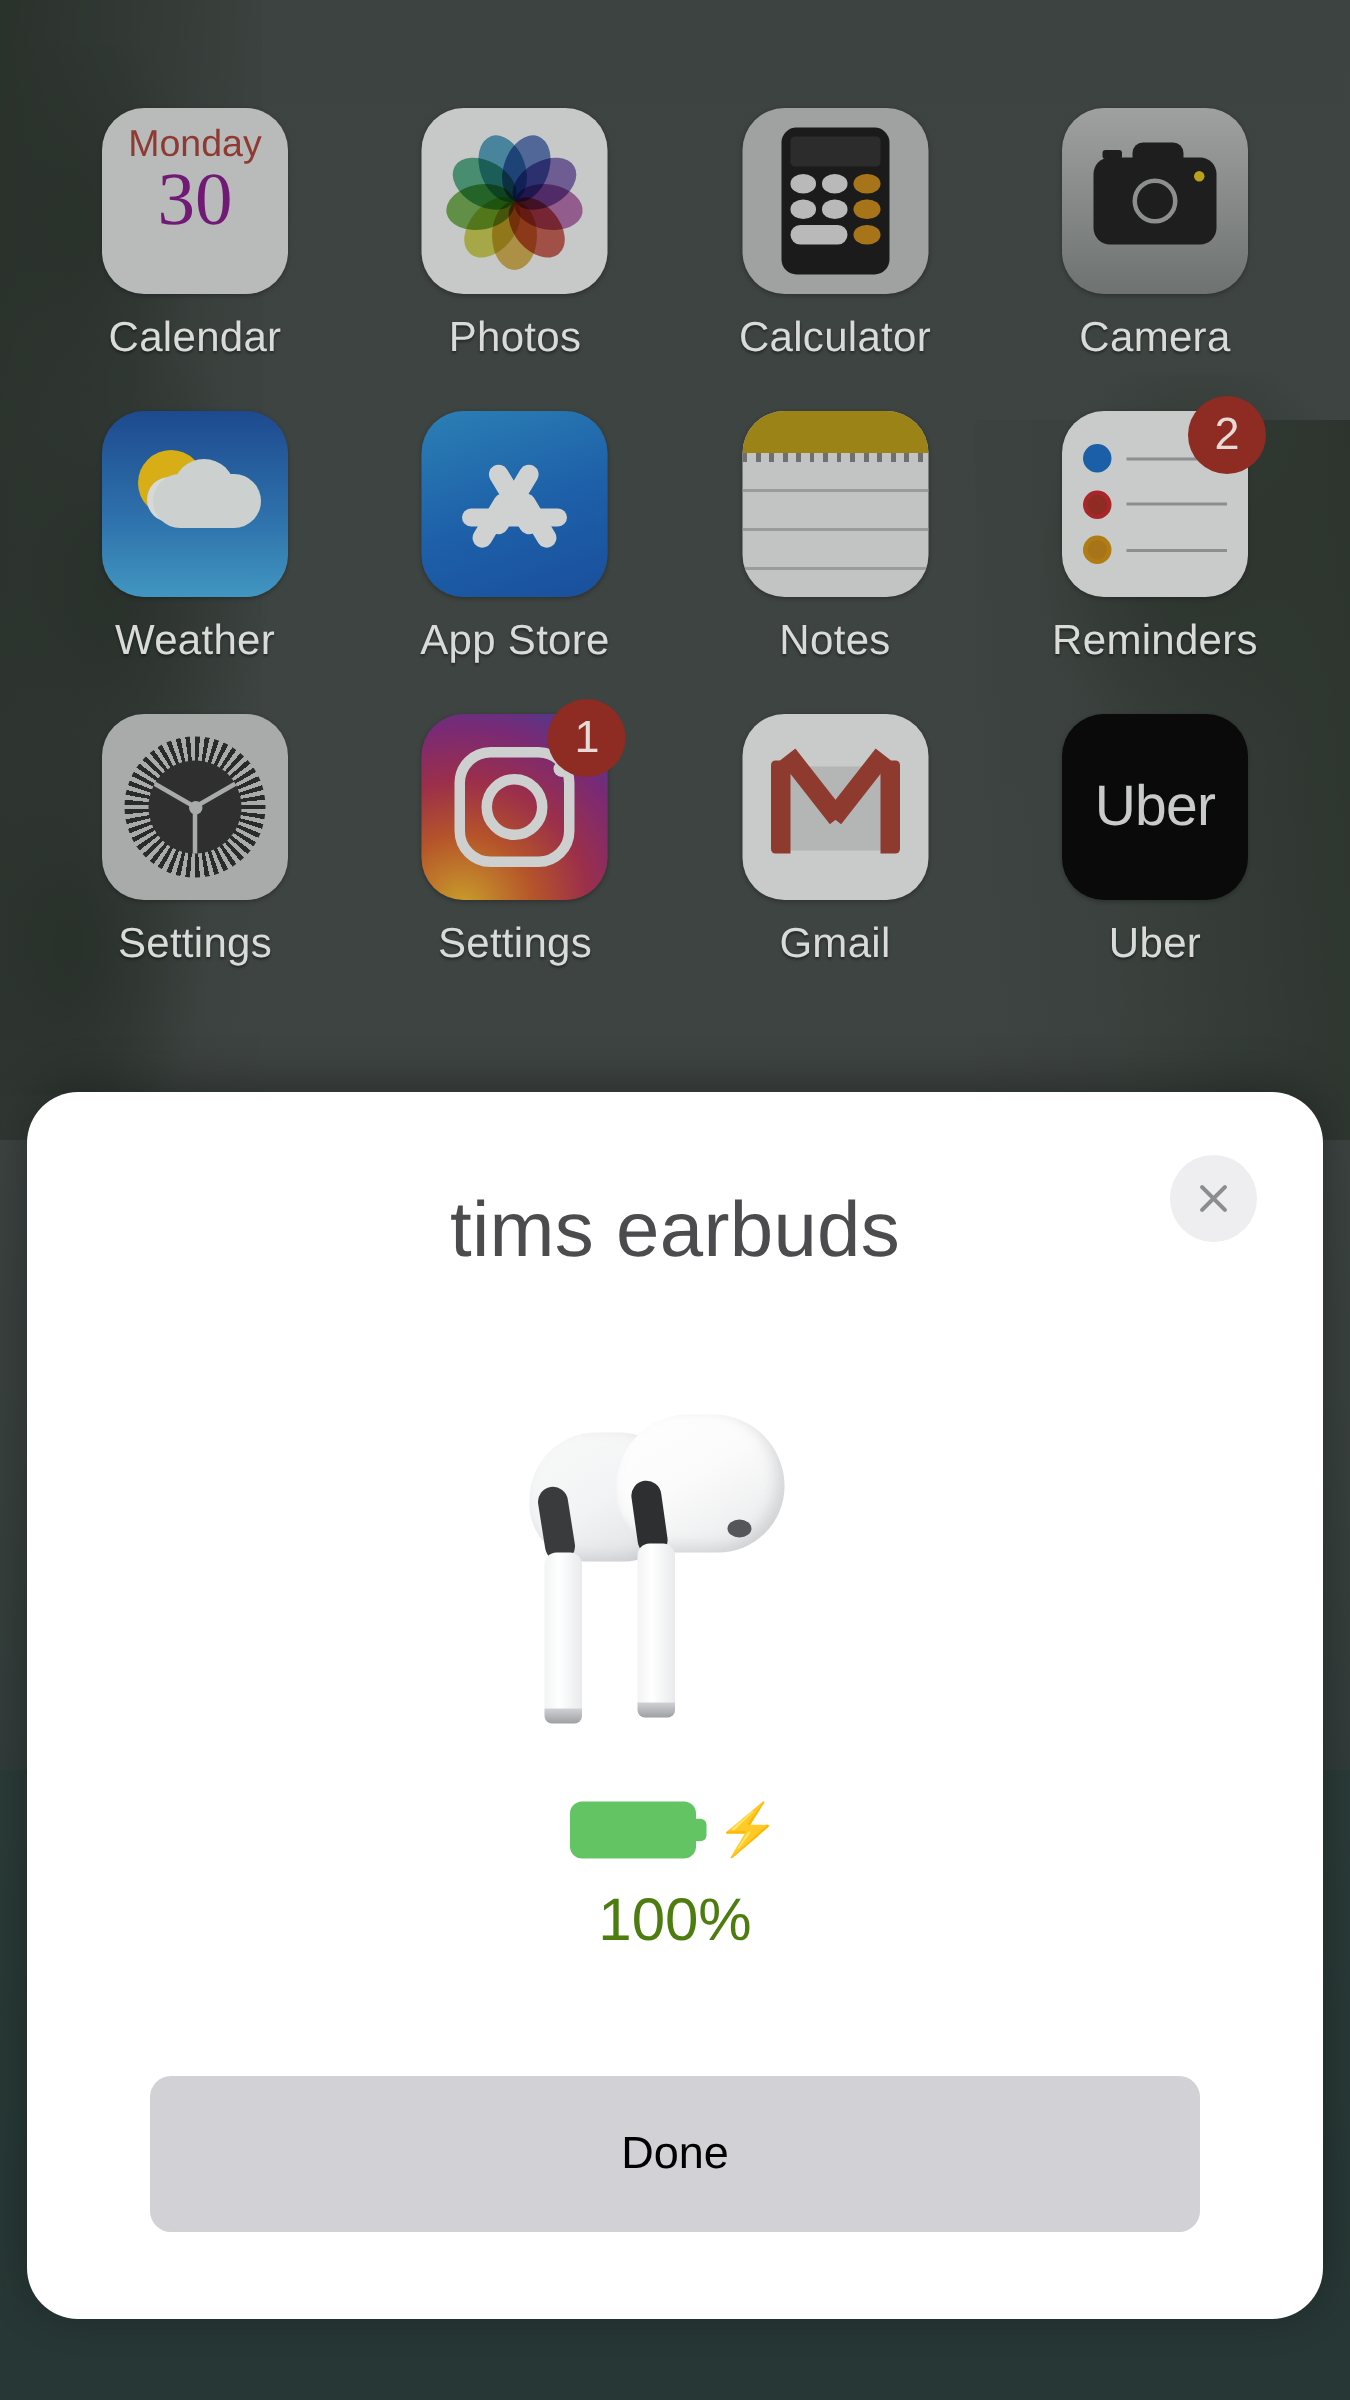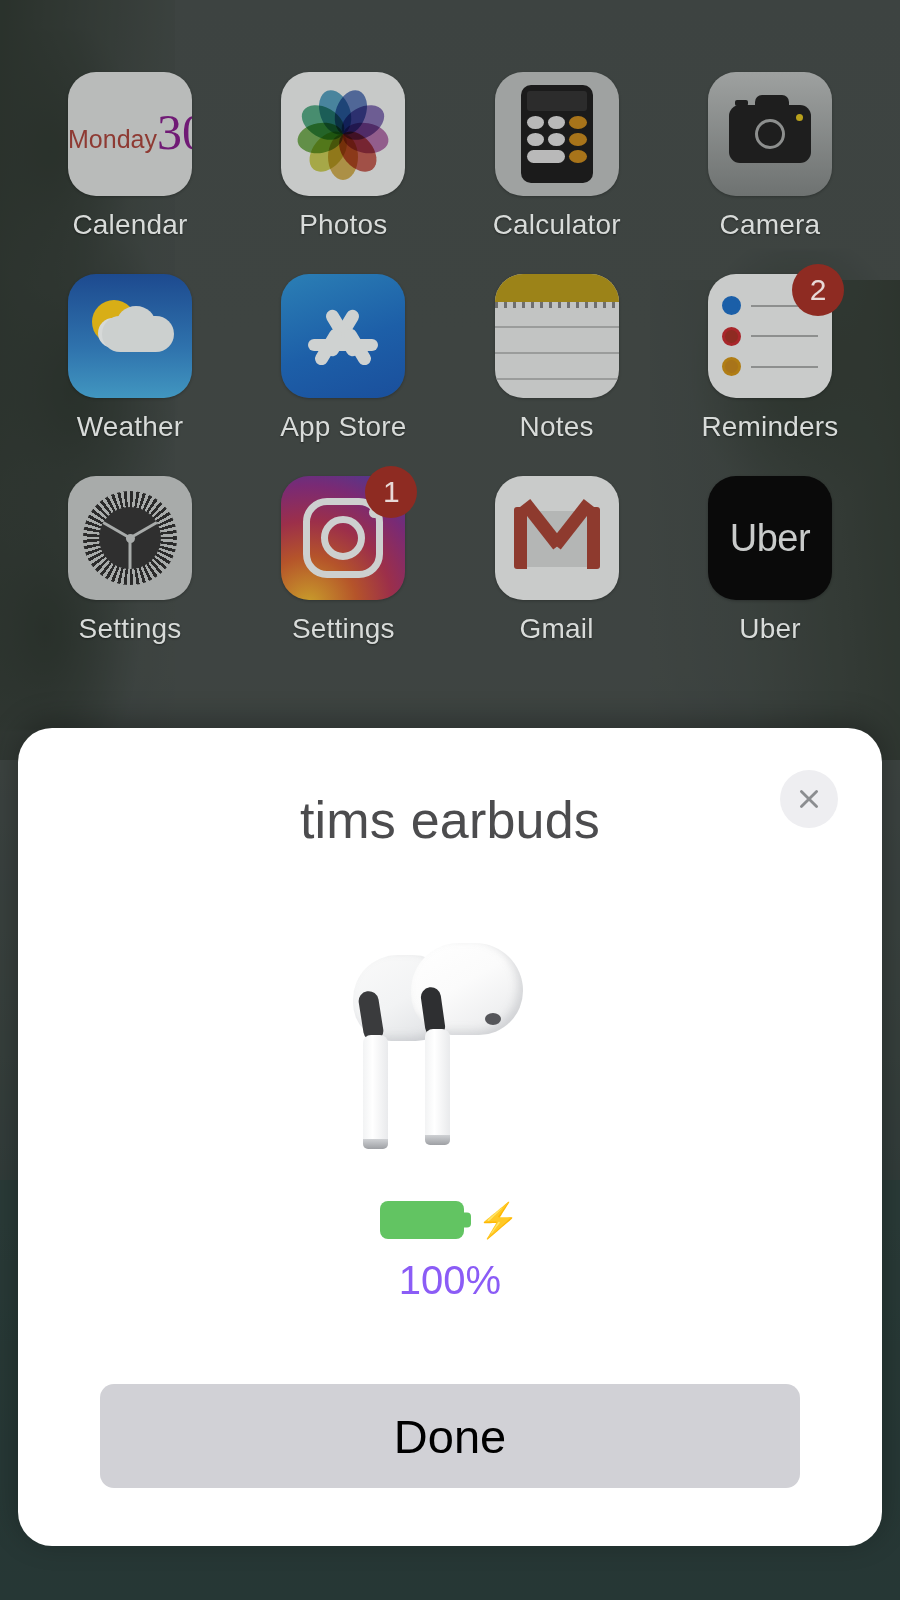--- a/index.html
+++ b/index.html
@@ -68,21 +68,21 @@
   .badge {
     position:absolute; top:-10px; right:-12px;
     min-width:52px; height:52px; border-radius:26px;
     background:#8e2b22; color:#e8d9d7; font-size:30px;
     display:flex; align-items:center; justify-content:center;
     z-index:5; padding:0 8px;
   }
   .app-wrap { position:relative; }
 
   
-  .ic-calendar { background:#b9bbba; display:flex; flex-direction:row; align-items:center; }
+  .ic-calendar { background:#b9bbba; display:flex; flex-direction:column; align-items:center; }
   .cal-day { font-size:25px; color:#8e3a33; margin-top:10px; font-weight:400; }
   .cal-num { font-size:50px; color:#701a75; line-height:.95; margin-top:-2px; font-weight:300;font-family:Liberation Serif, serif; }
   
   .ic-photos { background:#c7c9c8; }
   .petal { position:absolute; left:50%; top:50%; width:30px; height:46px;
     border-radius:50%; transform-origin:50% 0%; opacity:.78; mix-blend-mode:multiply; }
   
   .ic-calc { background:#9fa2a1; display:flex; align-items:center; justify-content:center; }
   .calc-body { width:72px; height:98px; background:#1b1b1b; border-radius:10px; padding:6px; }
   .calc-screen { height:20px; background:#2c2c2c; border-radius:3px; margin-bottom:5px; }
@@ -216,26 +216,26 @@
   .batt.full { background:#62c462; }
   .batt.outline { border:2.5px solid #b7babd; background:#fff; padding:3px; }
   .batt-fill { height:100%; background:#62c462; border-radius:4px; }
   .batt-nub {
     position:absolute; right:-7px; top:50%; transform:translateY(-50%);
     width:7px; height:15px; border-radius:0 4px 4px 0;
   }
   .batt.full .batt-nub { background:#62c462; }
   .batt.outline .batt-nub { background:#b7babd; right:-10px; }
   .bolt { font-size:34px; color:#111; line-height:1; }
-  .pct { margin-top:18px; font-size:40px; color:#8b5cf6; }
+  .pct { margin-top:18px; font-size:40px; color:#4d7c0f; }
 
   #done-btn {
     margin-top:auto; margin-bottom:58px;
     width:700px; height:104px; border:none; border-radius:14px;
-    background:#d1d1d6; color:#000; font-size:47px;
+    background:#d1d1d6; color:#000; font-size:30px;
     font-family:"Liberation Sans", sans-serif; cursor:pointer;
   }
 </style>
 </head>
 <body>
 
 <div id="screen">
 
   <div id="wallpaper">
     <div id="wall-cliff-left"></div>

